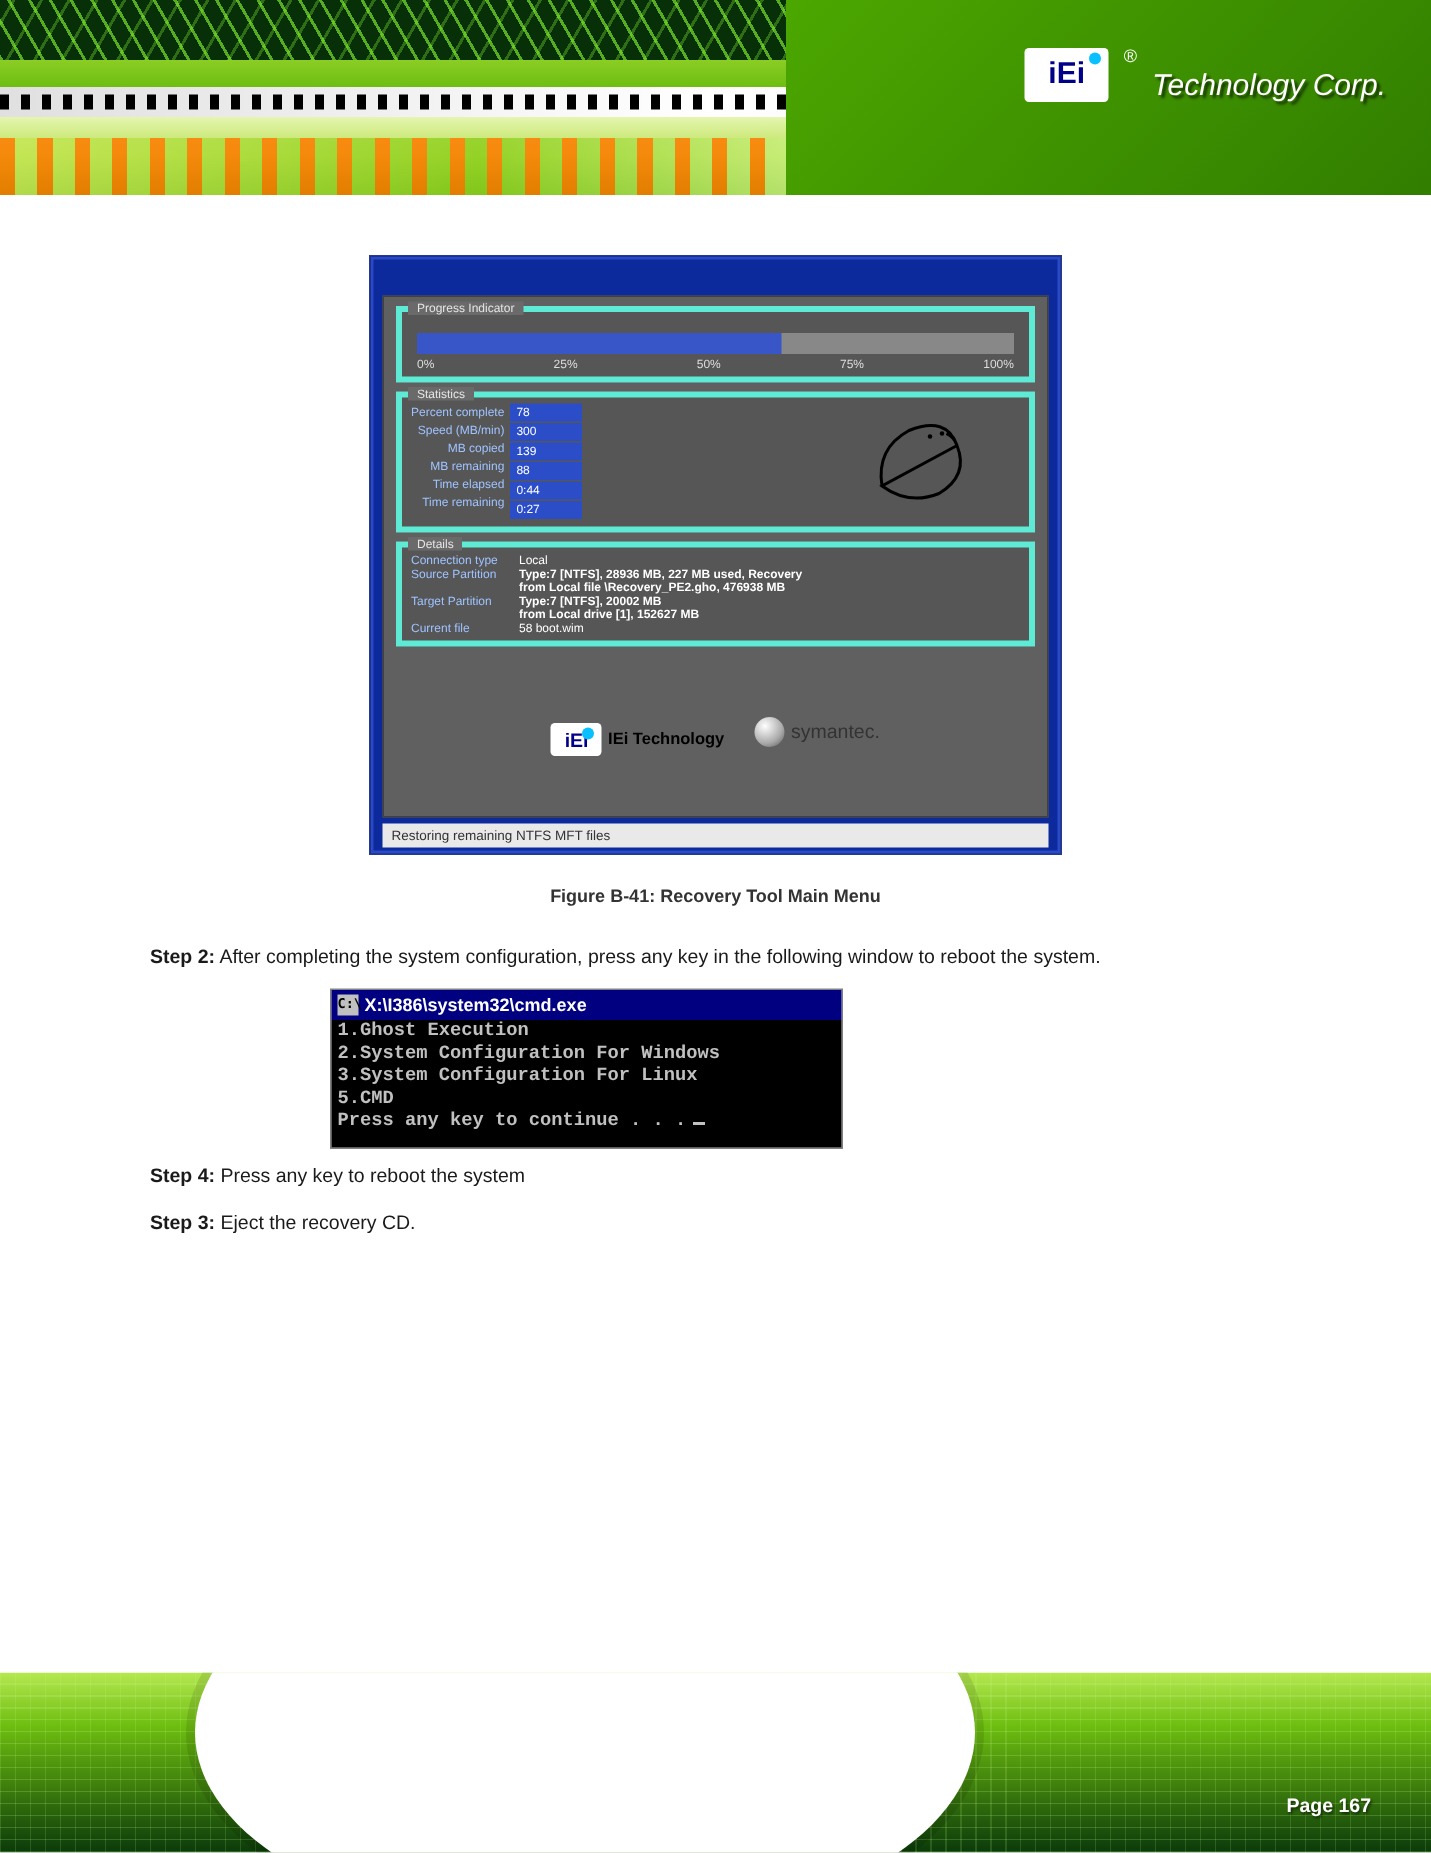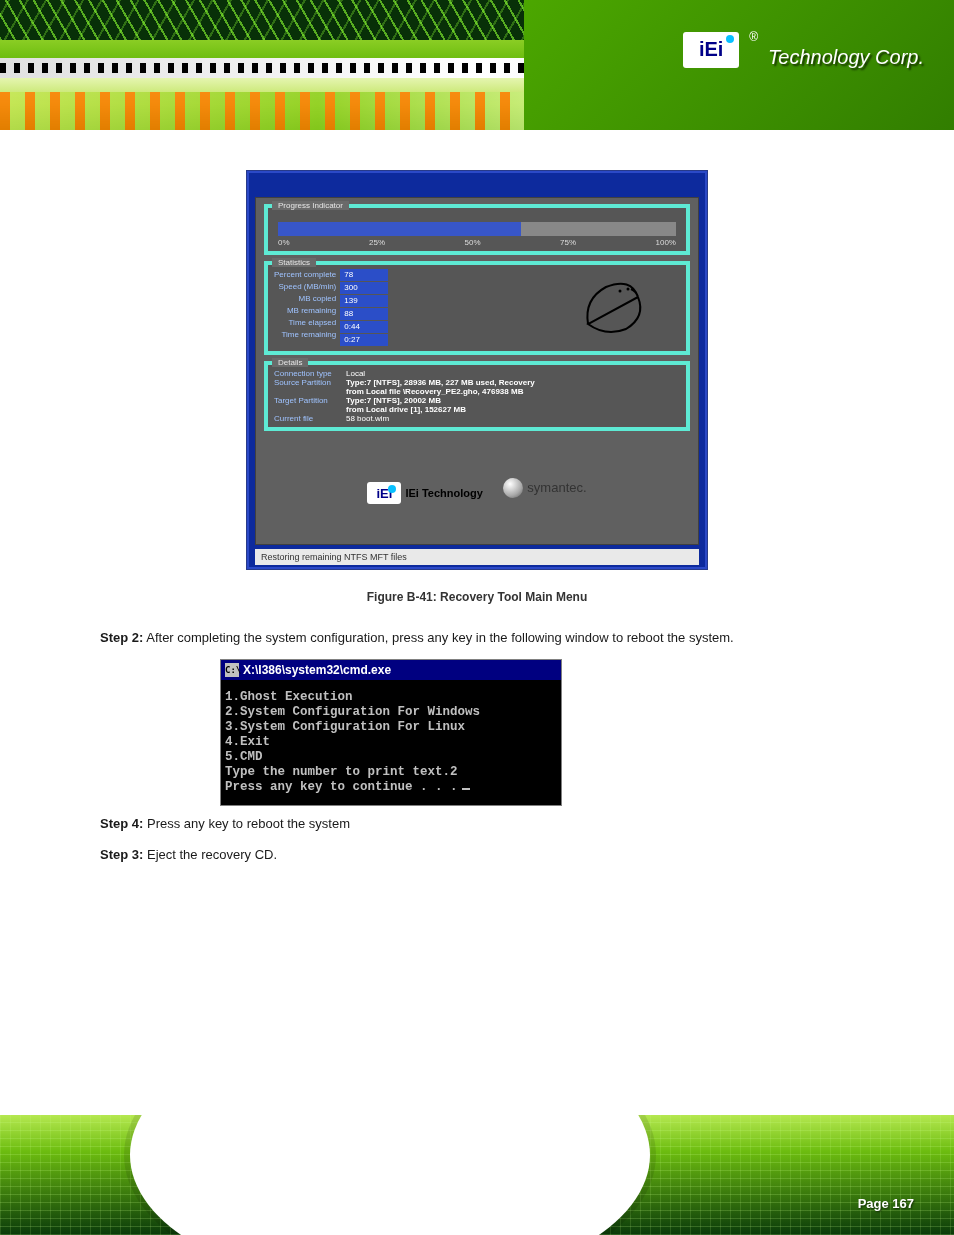--- a/index.html
+++ b/index.html
@@ -137,21 +137,21 @@
     font-family: "Lucida Console","Courier New",monospace;
   }
   .cmd-titlebar {
     height:20px; background:#000080; display:flex; align-items:center;
     font-size:12px; color:#fff; padding:0 4px; gap:4px; font-weight:bold;
     font-family: Tahoma, Arial, sans-serif;
   }
   .cmd-icon { width:14px; height:14px; background:#c0c0c0; color:#000; font-size:9px; line-height:14px; text-align:center; font-family:monospace;}
   .cmd-body {
     background:#000; color:#c0c0c0; font-size:12.5px; line-height:15px;
-    padding:10px 4px 10px; font-weight:bold;
+    padding:0 4px 10px; font-weight:bold;
   }
   .cmd-body .cursor { display:inline-block; width:8px; height:2px; background:#c0c0c0; vertical-align:baseline; margin-left:4px;}
 
   
   .bottom-band {
     position:absolute; left:0; right:0; bottom:0; height:120px;
     overflow:hidden;
   }
   .bottom-green {
     position:absolute; inset:0;
@@ -282,23 +282,21 @@
 
   <div class="cmd-window">
     <div class="cmd-titlebar">
       <span class="cmd-icon">C:\</span>
       <span>X:\I386\system32\cmd.exe</span>
     </div>
     <div class="cmd-body">
       <div>1.Ghost Execution</div>
       <div>2.System Configuration For Windows</div>
       <div>3.System Configuration For Linux</div>
-      <div>4.Exit</div>
       <div>5.CMD</div>
-      <div>Type the number to print text.2</div>
       <div><span>Press any key to continue . . .</span><span class="cursor"></span></div>
     </div>
   </div>
 
   <div class="body-text">
     <span class="step-label">Step 4:</span>
     <span>Press any key to reboot the system</span>
   </div>
 
   <div class="body-text">

